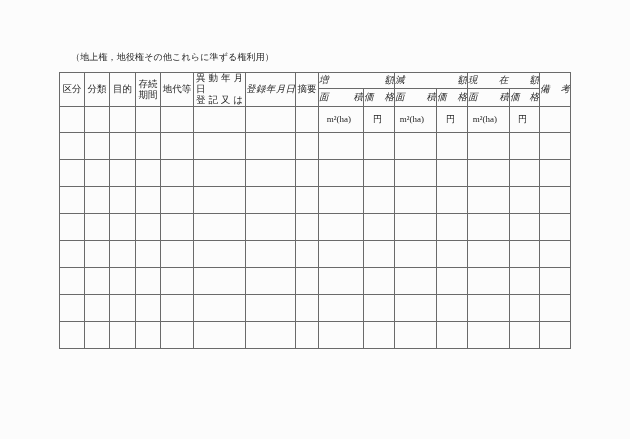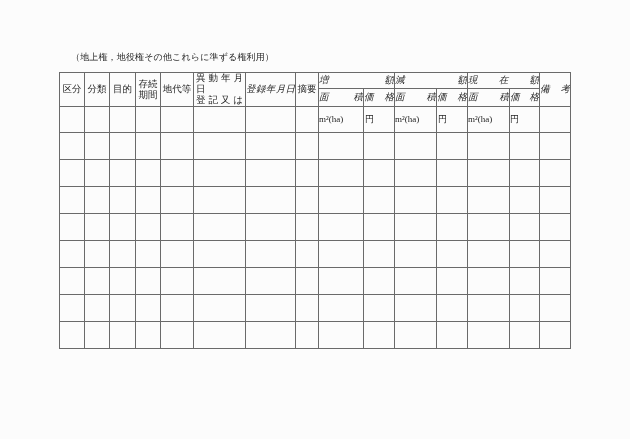--- a/index.html
+++ b/index.html
@@ -47,21 +47,21 @@
     padding: 0;
     overflow: hidden;
     background: transparent;
   }
   tr.hr1 > th { height: 15px; }
   tr.hr2 > th { height: 16px; }
   tr.units > td {
     height: 26px;
     font-size: 9px;
     text-align: right;
-    padding-right: 20px;
+    padding-right: 12px;
   }
   tbody tr > td { height: 27px; }
   
   .jx { text-align: justify; text-align-last: justify; font-style: italic; }
   .pad2  { padding: 0 2px; }
   .pad4  { padding: 0 4px; }
   .pad5  { padding: 0 5px; }
   .pad7  { padding: 0 7px; margin-left: 12px; }
   .pad12 { padding: 0 12px; }
   .ln { display: block; line-height: 11px; }

